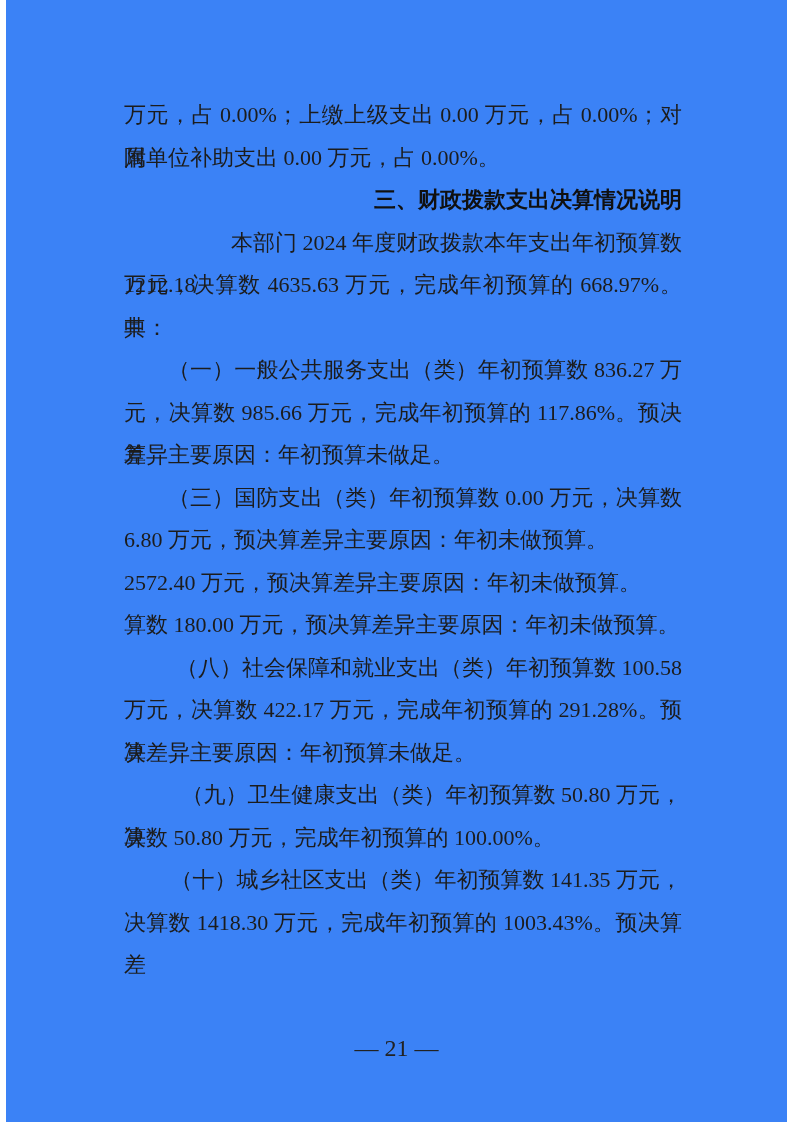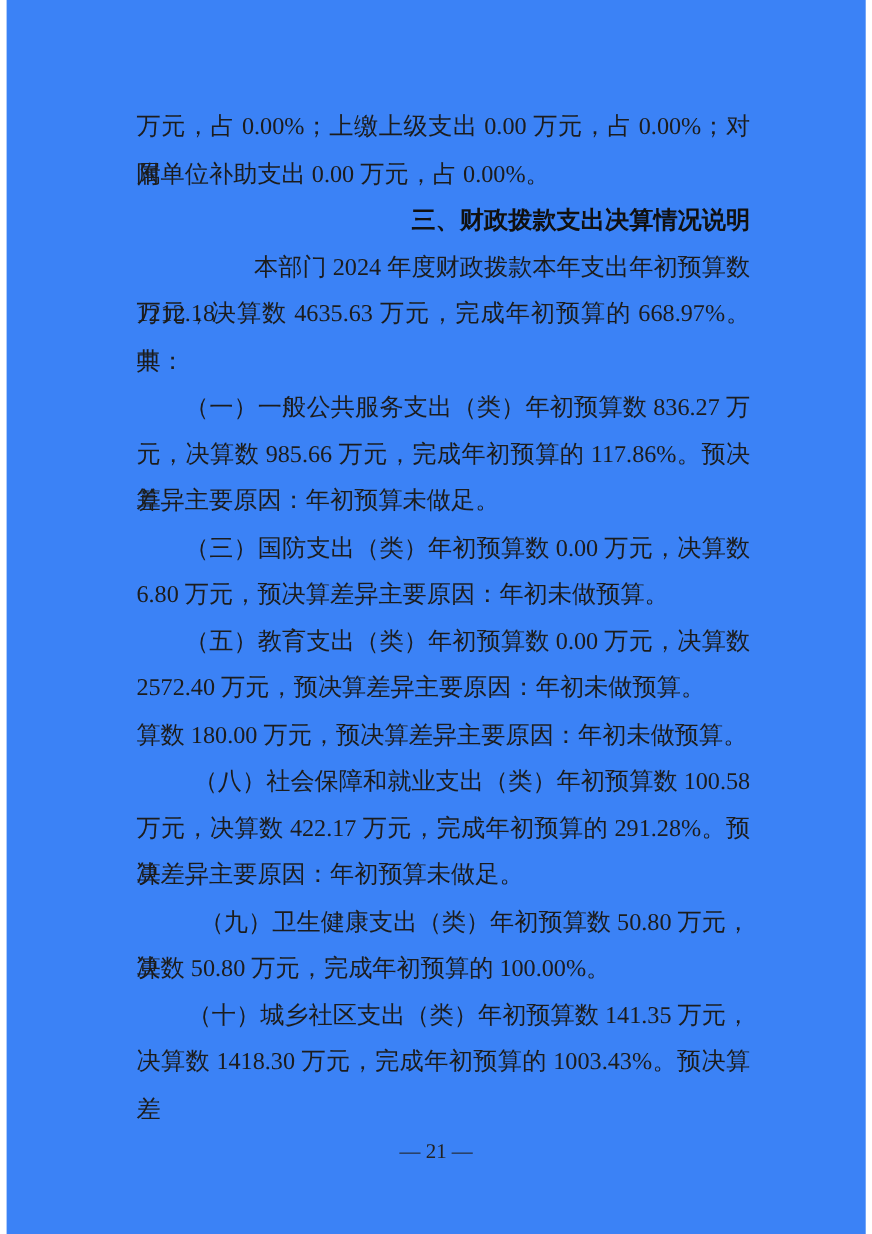--- a/index.html
+++ b/index.html
@@ -43,42 +43,41 @@
     color: #101010;
   }
   .footer {
     position: absolute;
     left: 0;
     right: 0;
     top: 1033px;
     height: 30px;
     line-height: 30px;
     text-align: center;
-    font-size: 19px;
+    font-size: 24px;
     color: #222222;
     font-family: "Liberation Serif", "DejaVu Serif", serif;
   }
 </style>
 </head>
 <body>
 
 <div class="page">
   <div class="text-block">
     <div class="line justify">万元，占 0.00%；上缴上级支出 0.00 万元，占 0.00%；对附</div>
     <div class="line">属单位补助支出 0.00 万元，占 0.00%。</div>
     <div class="line heading indent">三、财政拨款支出决算情况说明</div>
     <div class="line justify indent">本部门 2024 年度财政拨款本年支出年初预算数 1212.18</div>
     <div class="line justify">万元，决算数 4635.63 万元，完成年初预算的 668.97%。其</div>
     <div class="line">中：</div>
     <div class="line justify indent">（一）一般公共服务支出（类）年初预算数 836.27 万</div>
     <div class="line justify">元，决算数 985.66 万元，完成年初预算的 117.86%。预决算</div>
     <div class="line">差异主要原因：年初预算未做足。</div>
     <div class="line justify indent">（三）国防支出（类）年初预算数 0.00 万元，决算数</div>
     <div class="line">6.80 万元，预决算差异主要原因：年初未做预算。</div>
-    <div class="line justify indent">（五）教育支出（类）年初预算数 0.00 万元，决算数</div>
     <div class="line">2572.40 万元，预决算差异主要原因：年初未做预算。</div>
     <div class="line">算数 180.00 万元，预决算差异主要原因：年初未做预算。</div>
     <div class="line indent">（八）社会保障和就业支出（类）年初预算数 100.58</div>
     <div class="line justify">万元，决算数 422.17 万元，完成年初预算的 291.28%。预决</div>
     <div class="line">算差异主要原因：年初预算未做足。</div>
     <div class="line justify indent">（九）卫生健康支出（类）年初预算数 50.80 万元，决</div>
     <div class="line">算数 50.80 万元，完成年初预算的 100.00%。</div>
     <div class="line indent">（十）城乡社区支出（类）年初预算数 141.35 万元，</div>
     <div class="line justify">决算数 1418.30 万元，完成年初预算的 1003.43%。预决算差</div>
   </div>

